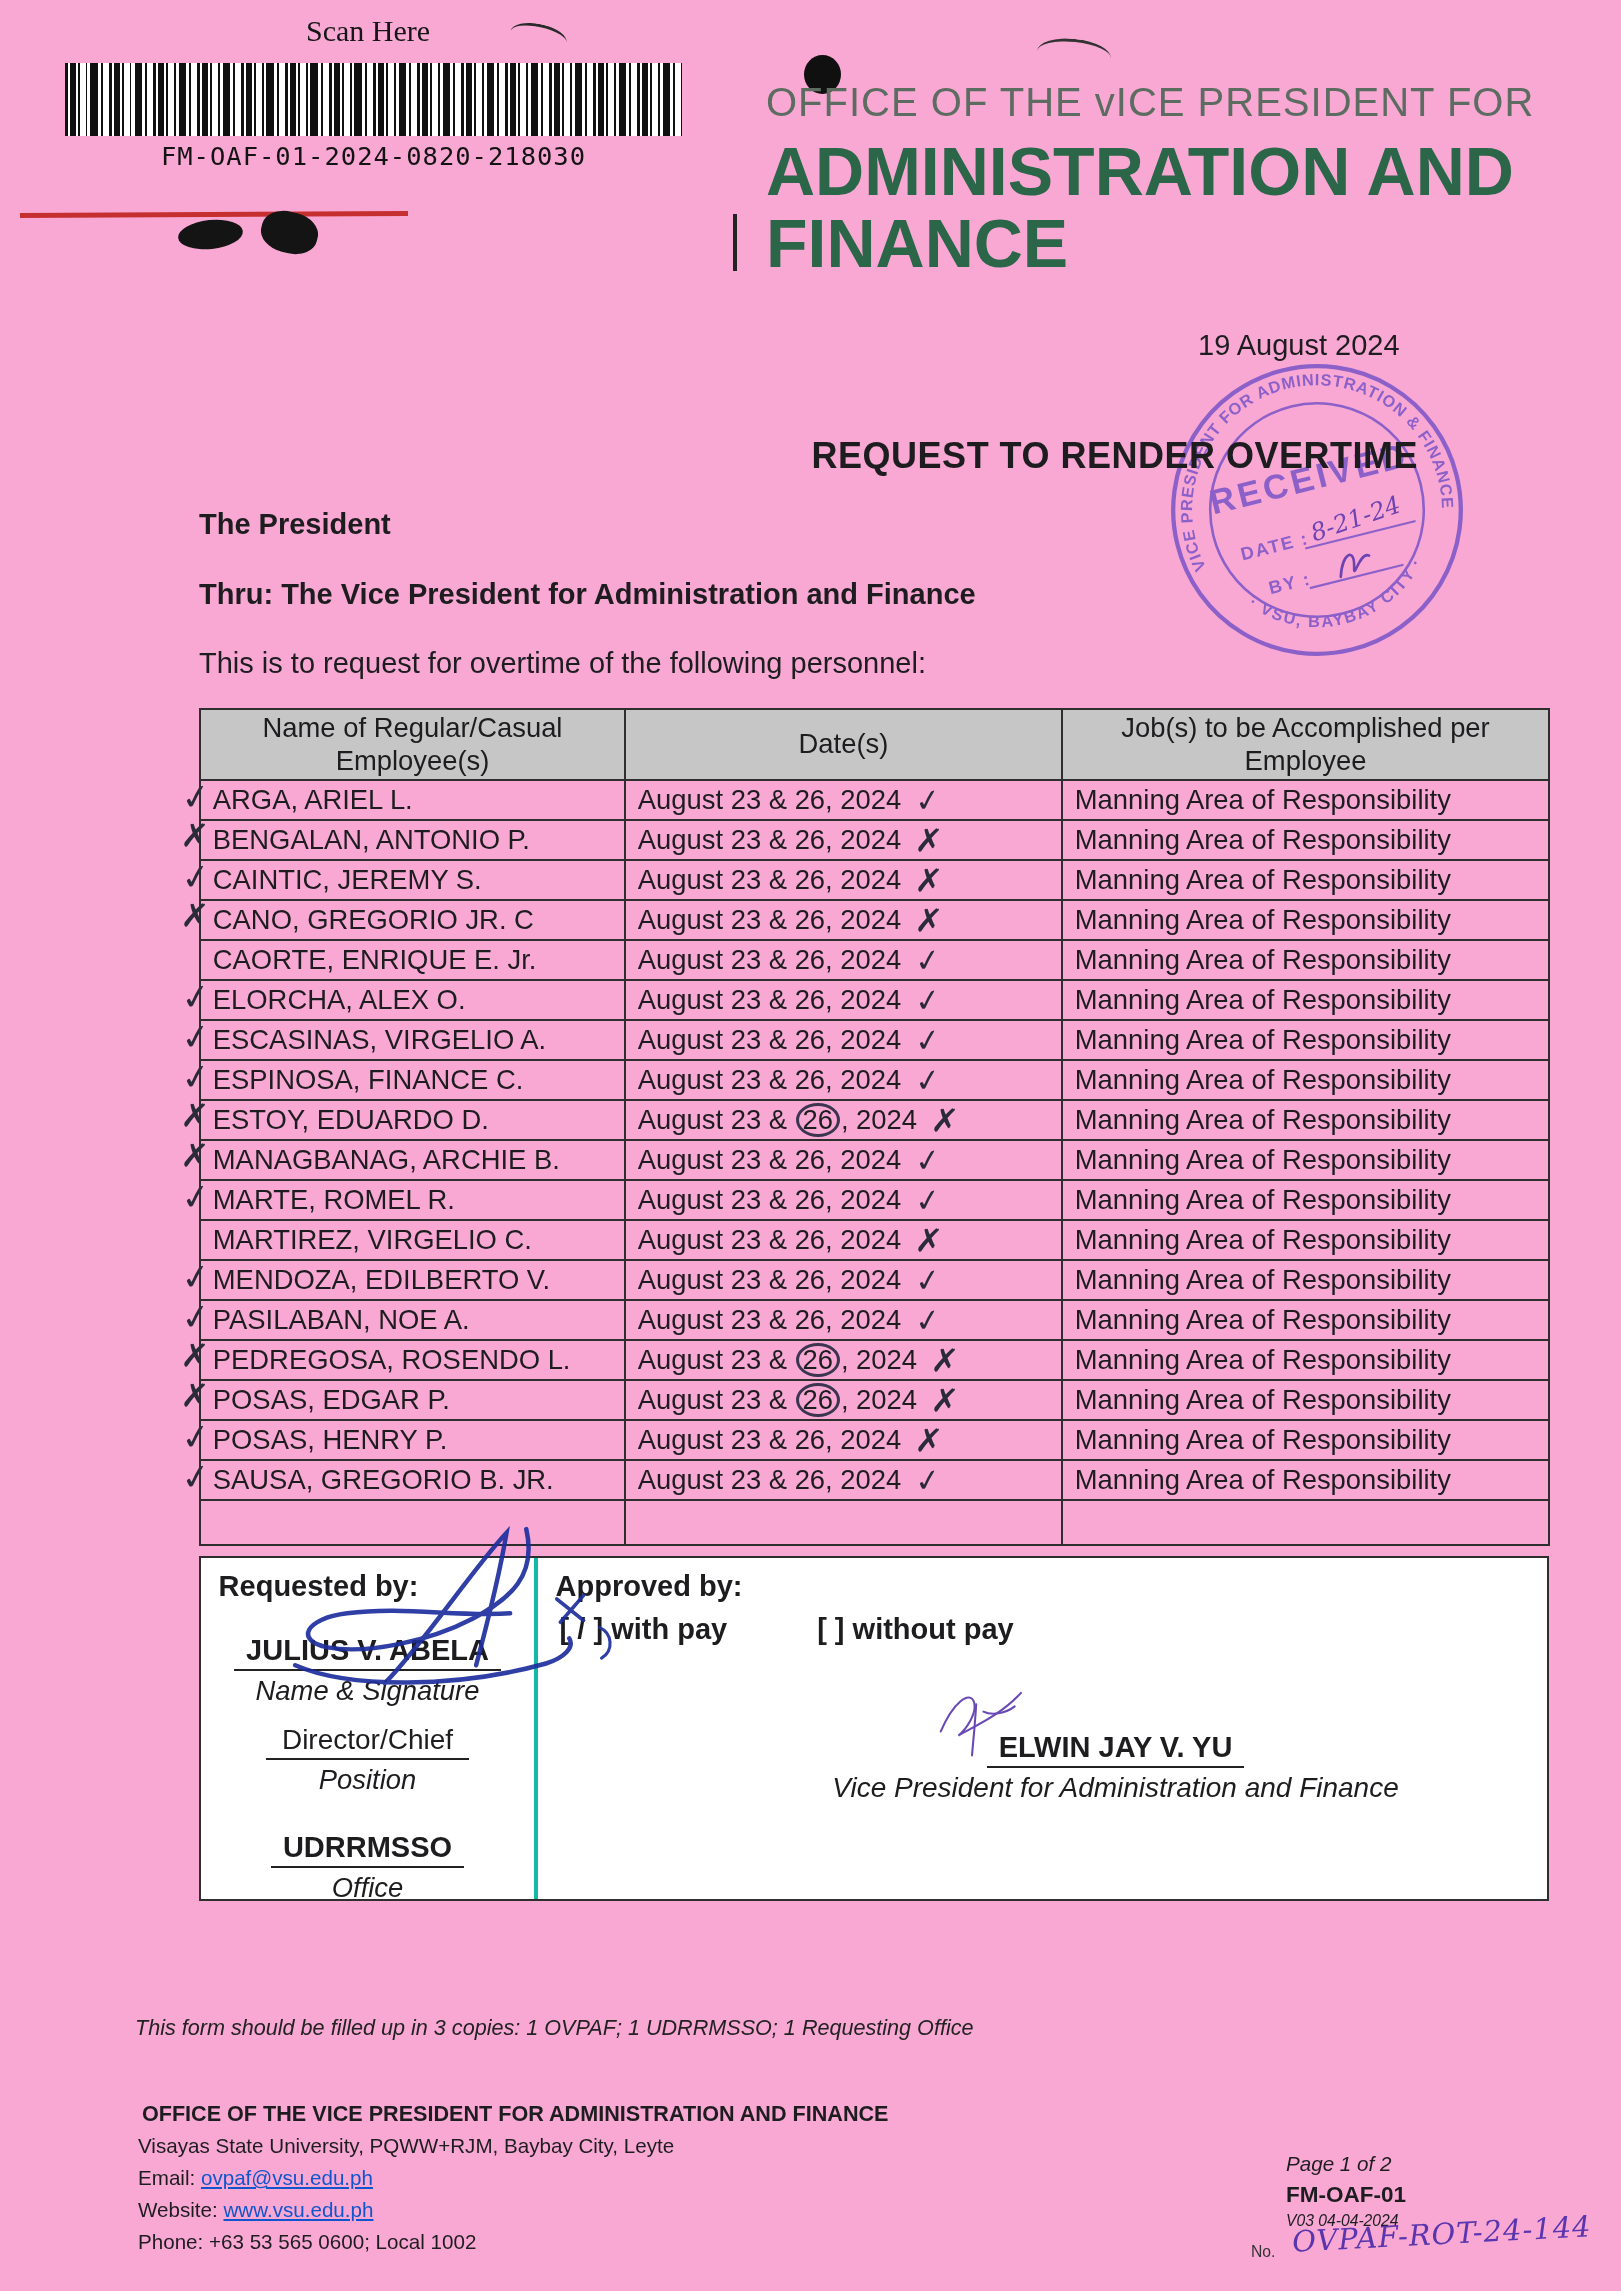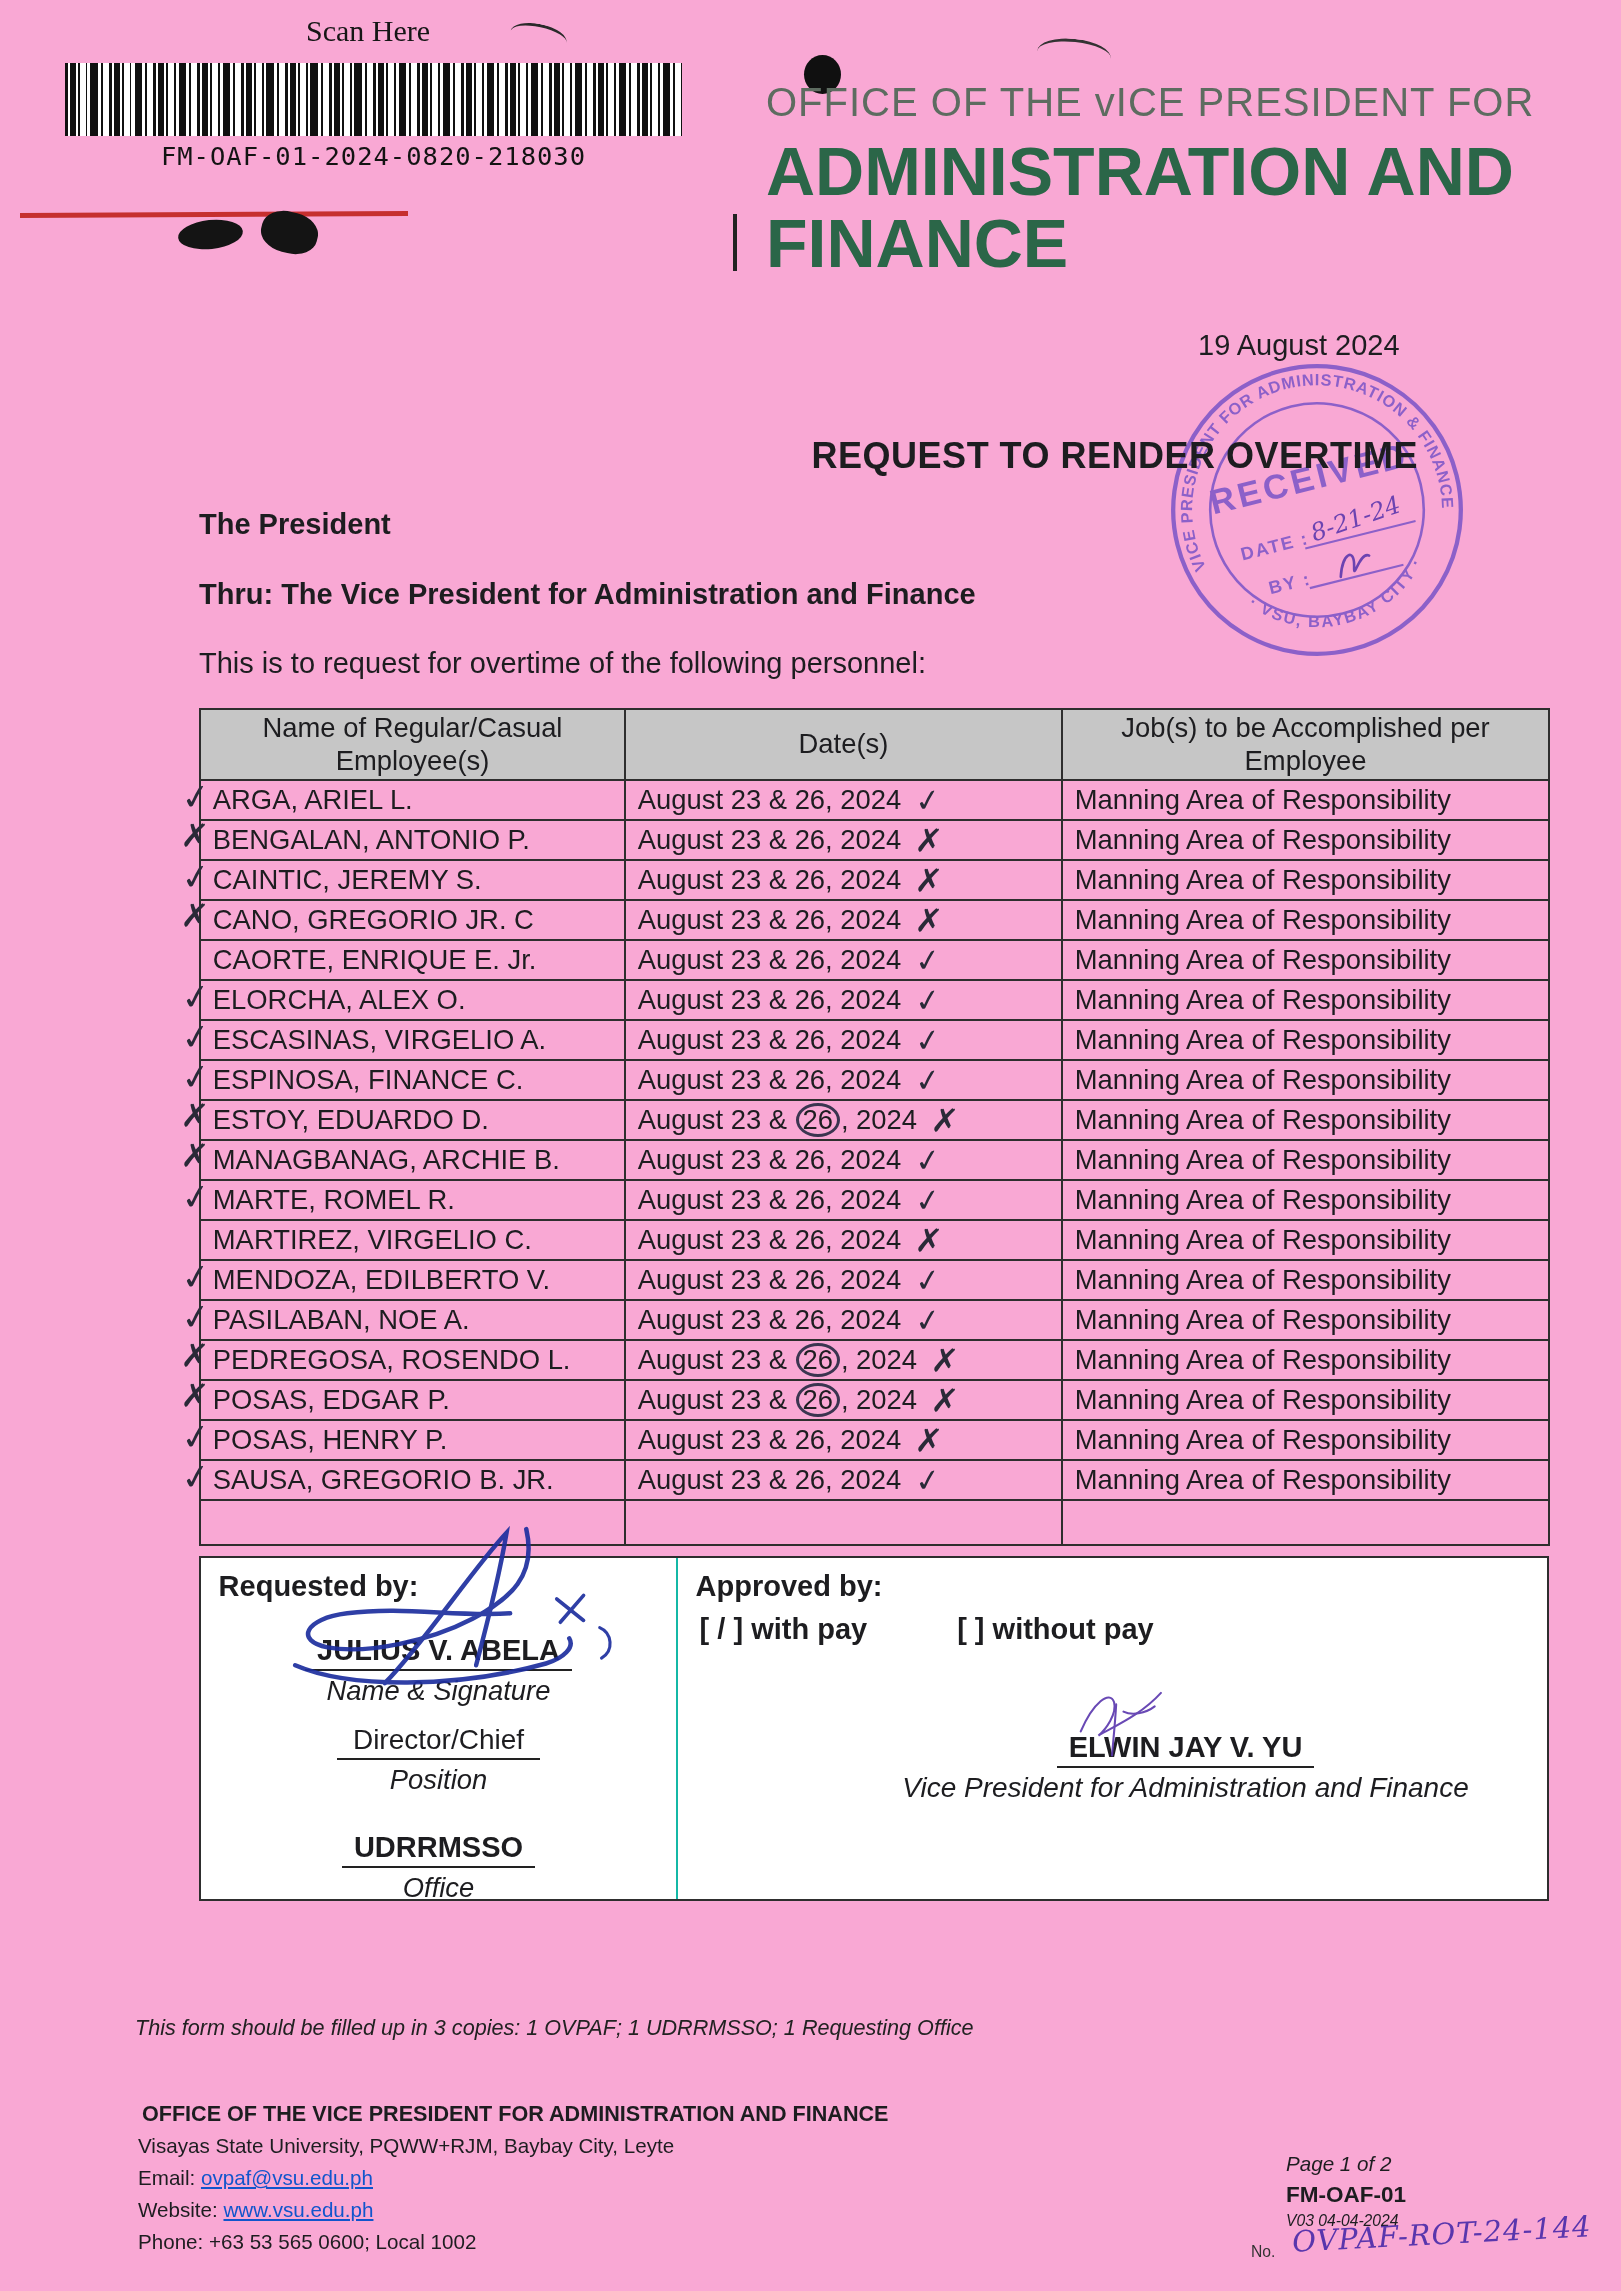--- a/index.html
+++ b/index.html
@@ -59,21 +59,21 @@
   }
   .empty-body td { height:45px; }
   .name-mark { position:absolute; left:-19.6px; top:-2px; font-size:35px; color:var(--ink_dark,#2a2a38); z-index:4; line-height:1; }
   .date-mark { display:inline-block; margin-left:13.7px; font-size:31px; color:var(--ink_dark,#2a2a38); vertical-align:-2.9px; line-height:1; }
   .m-check { transform:rotate(-8deg); }
   .m-x { transform:rotate(4deg); font-size:33px; }
   .circled { display:inline-block; border:3.9px solid #3b3550; border-radius:50%; padding:0 3.9px; line-height:1.02; margin:-2.9px 1px; }
 
   
   .sig-section { position:absolute; left:199px; top:1556px; width:1350px; height:345px; display:flex; border:2px solid #2e2e2e; background:#fff; }
-  .sig-left { width:477px; border-right:2px solid #14b8a6; position:relative; text-align:center; }
+  .sig-left { width:337px; border-right:4px solid #14b8a6; position:relative; text-align:center; }
   .sig-right { flex:1; position:relative; }
   .sig-label { font-weight:bold; font-size:29px; text-align:left; padding:11.8px 0 0 17.6px; }
   .sig-stack { margin-top:31px; }
   .sig-name { font-weight:bold; font-size:29px; display:inline-block; border-bottom:2.9px solid #222; padding:0 11.8px 2px; }
   .sig-caption { font-style:italic; font-size:27.4px; margin-top:3.9px; }
   .sig-value { font-size:28px; display:inline-block; border-bottom:2.9px solid #222; padding:0 15.7px 2px; margin-top:17.6px; }
   .sig-office { margin-top:35px; }
   .julius-sig { position:absolute; left:23.5px; top:-45px; width:427px; height:206px; z-index:6; pointer-events:none; }
   .pay-row { margin:9.8px 0 0 21.6px; font-weight:bold; font-size:29px; text-align:left; }
   .pay-with { margin-right:90px; }

